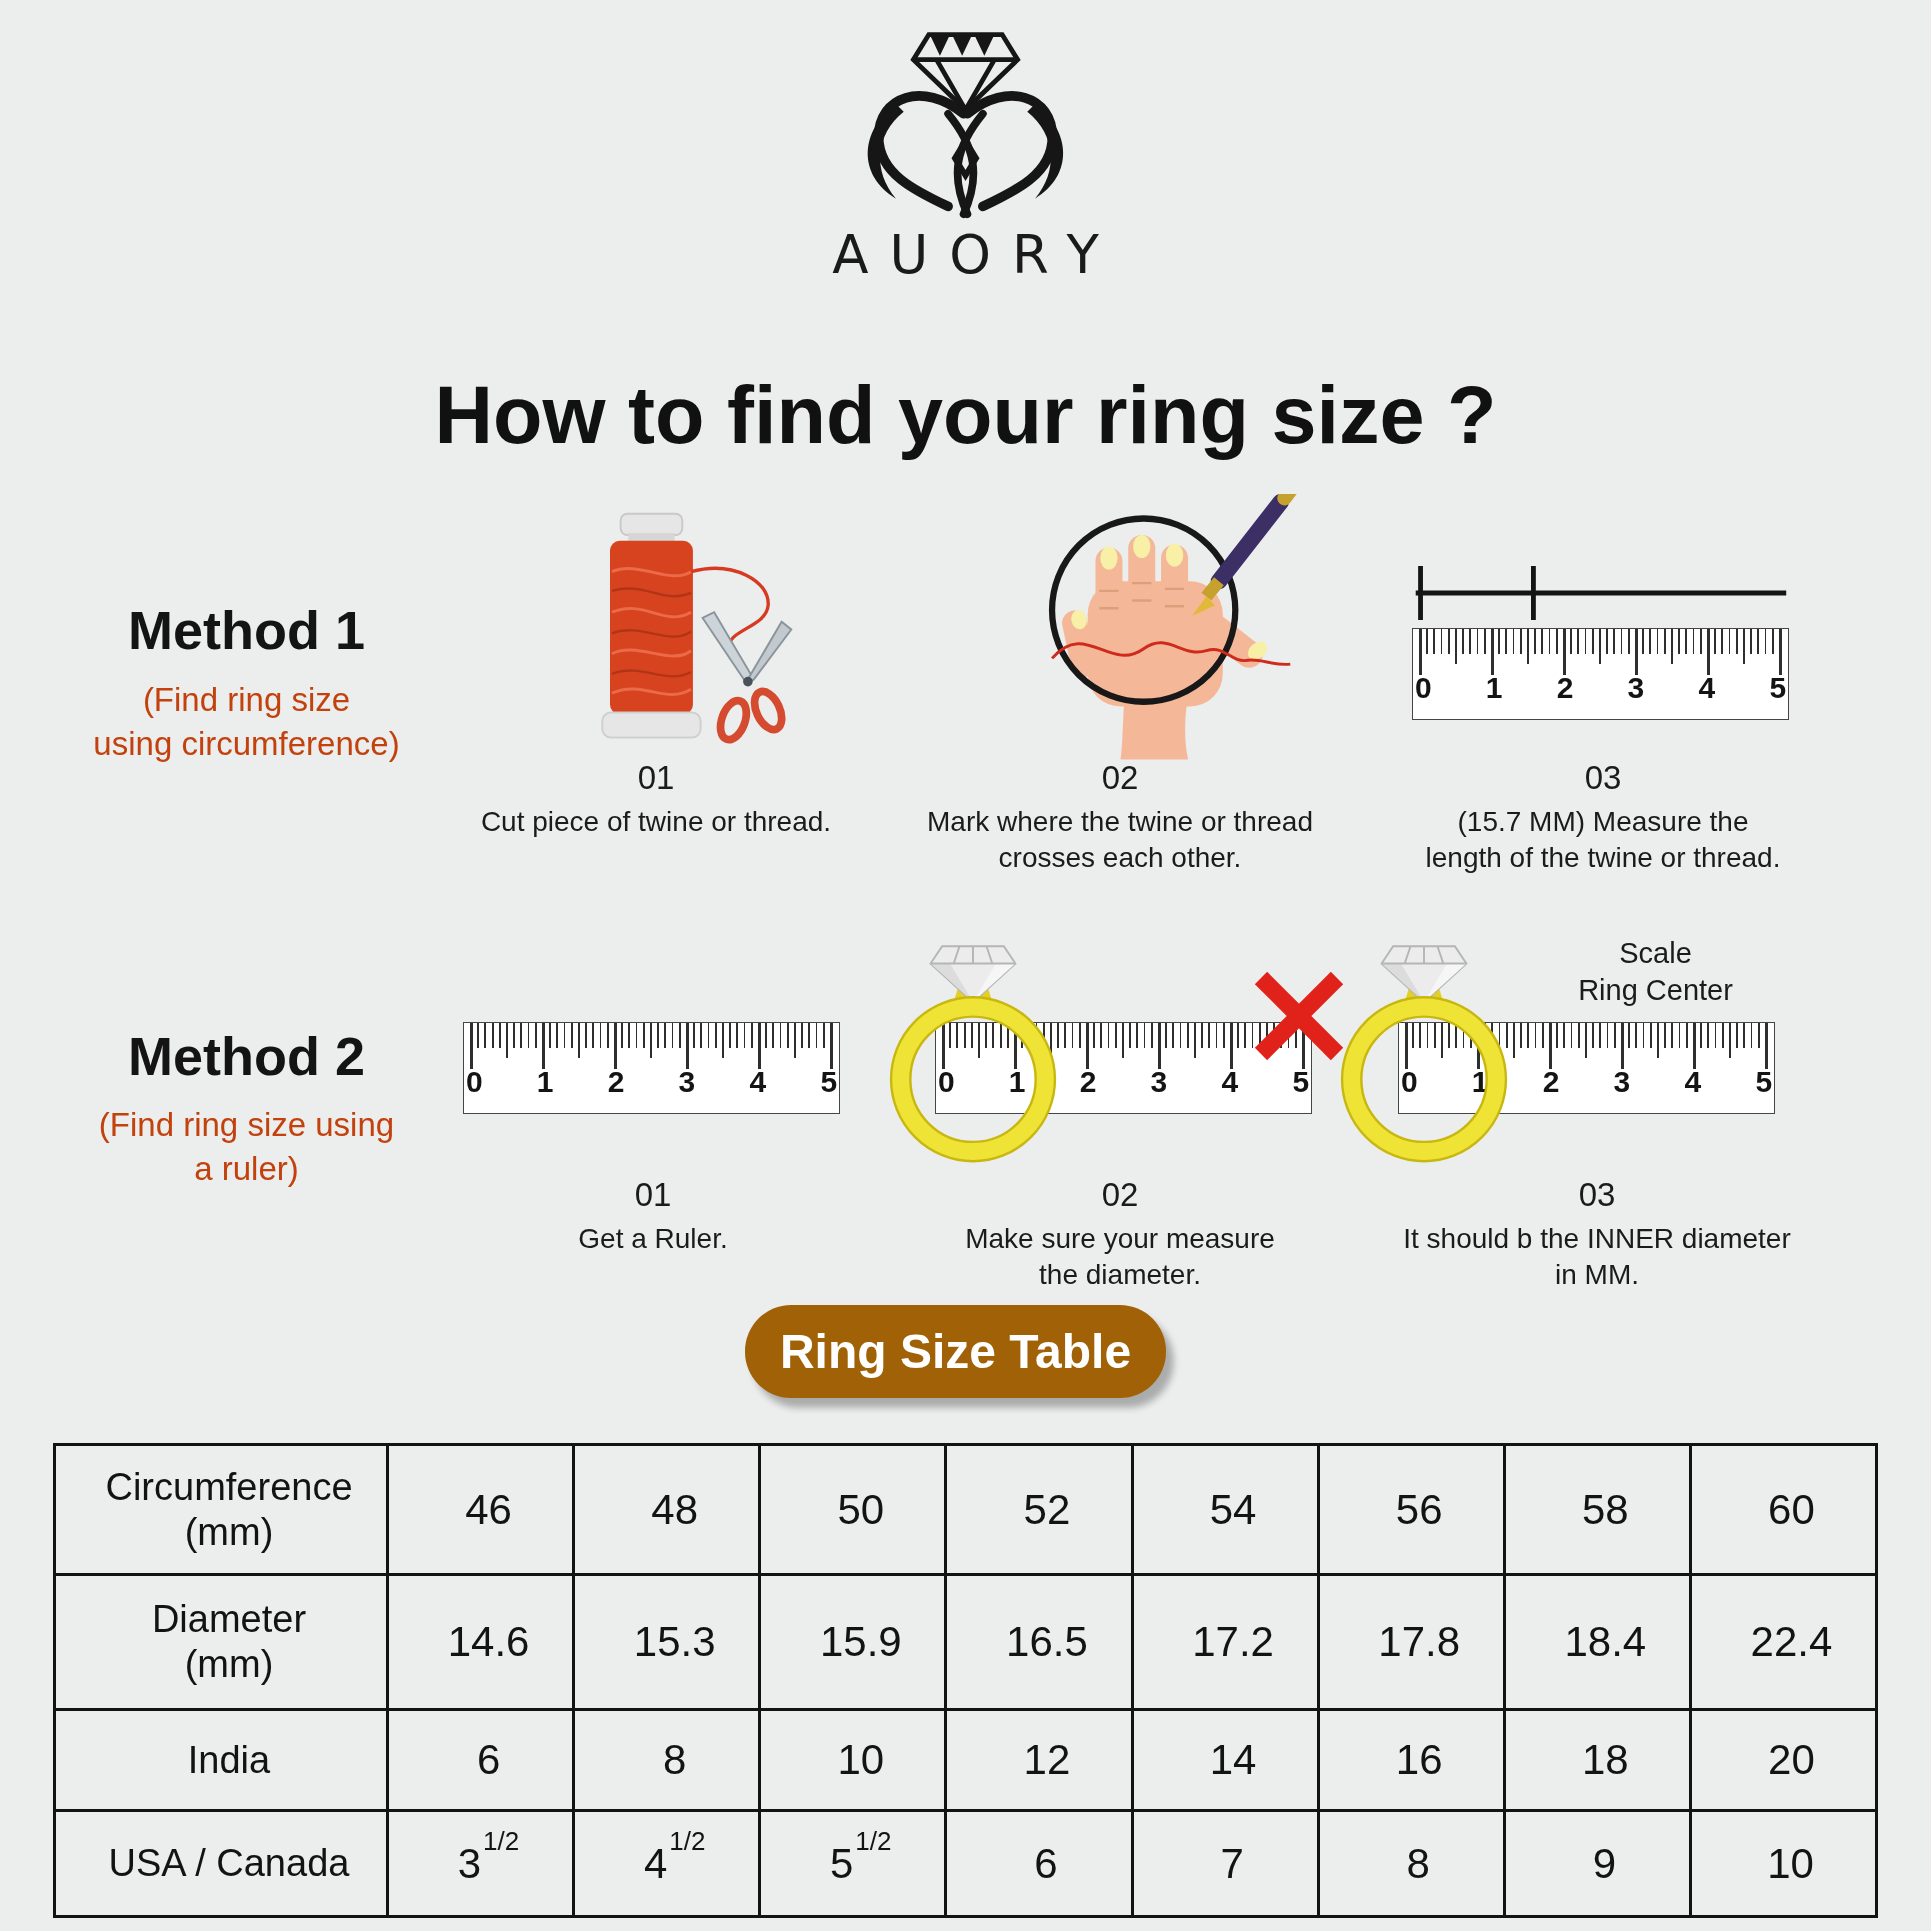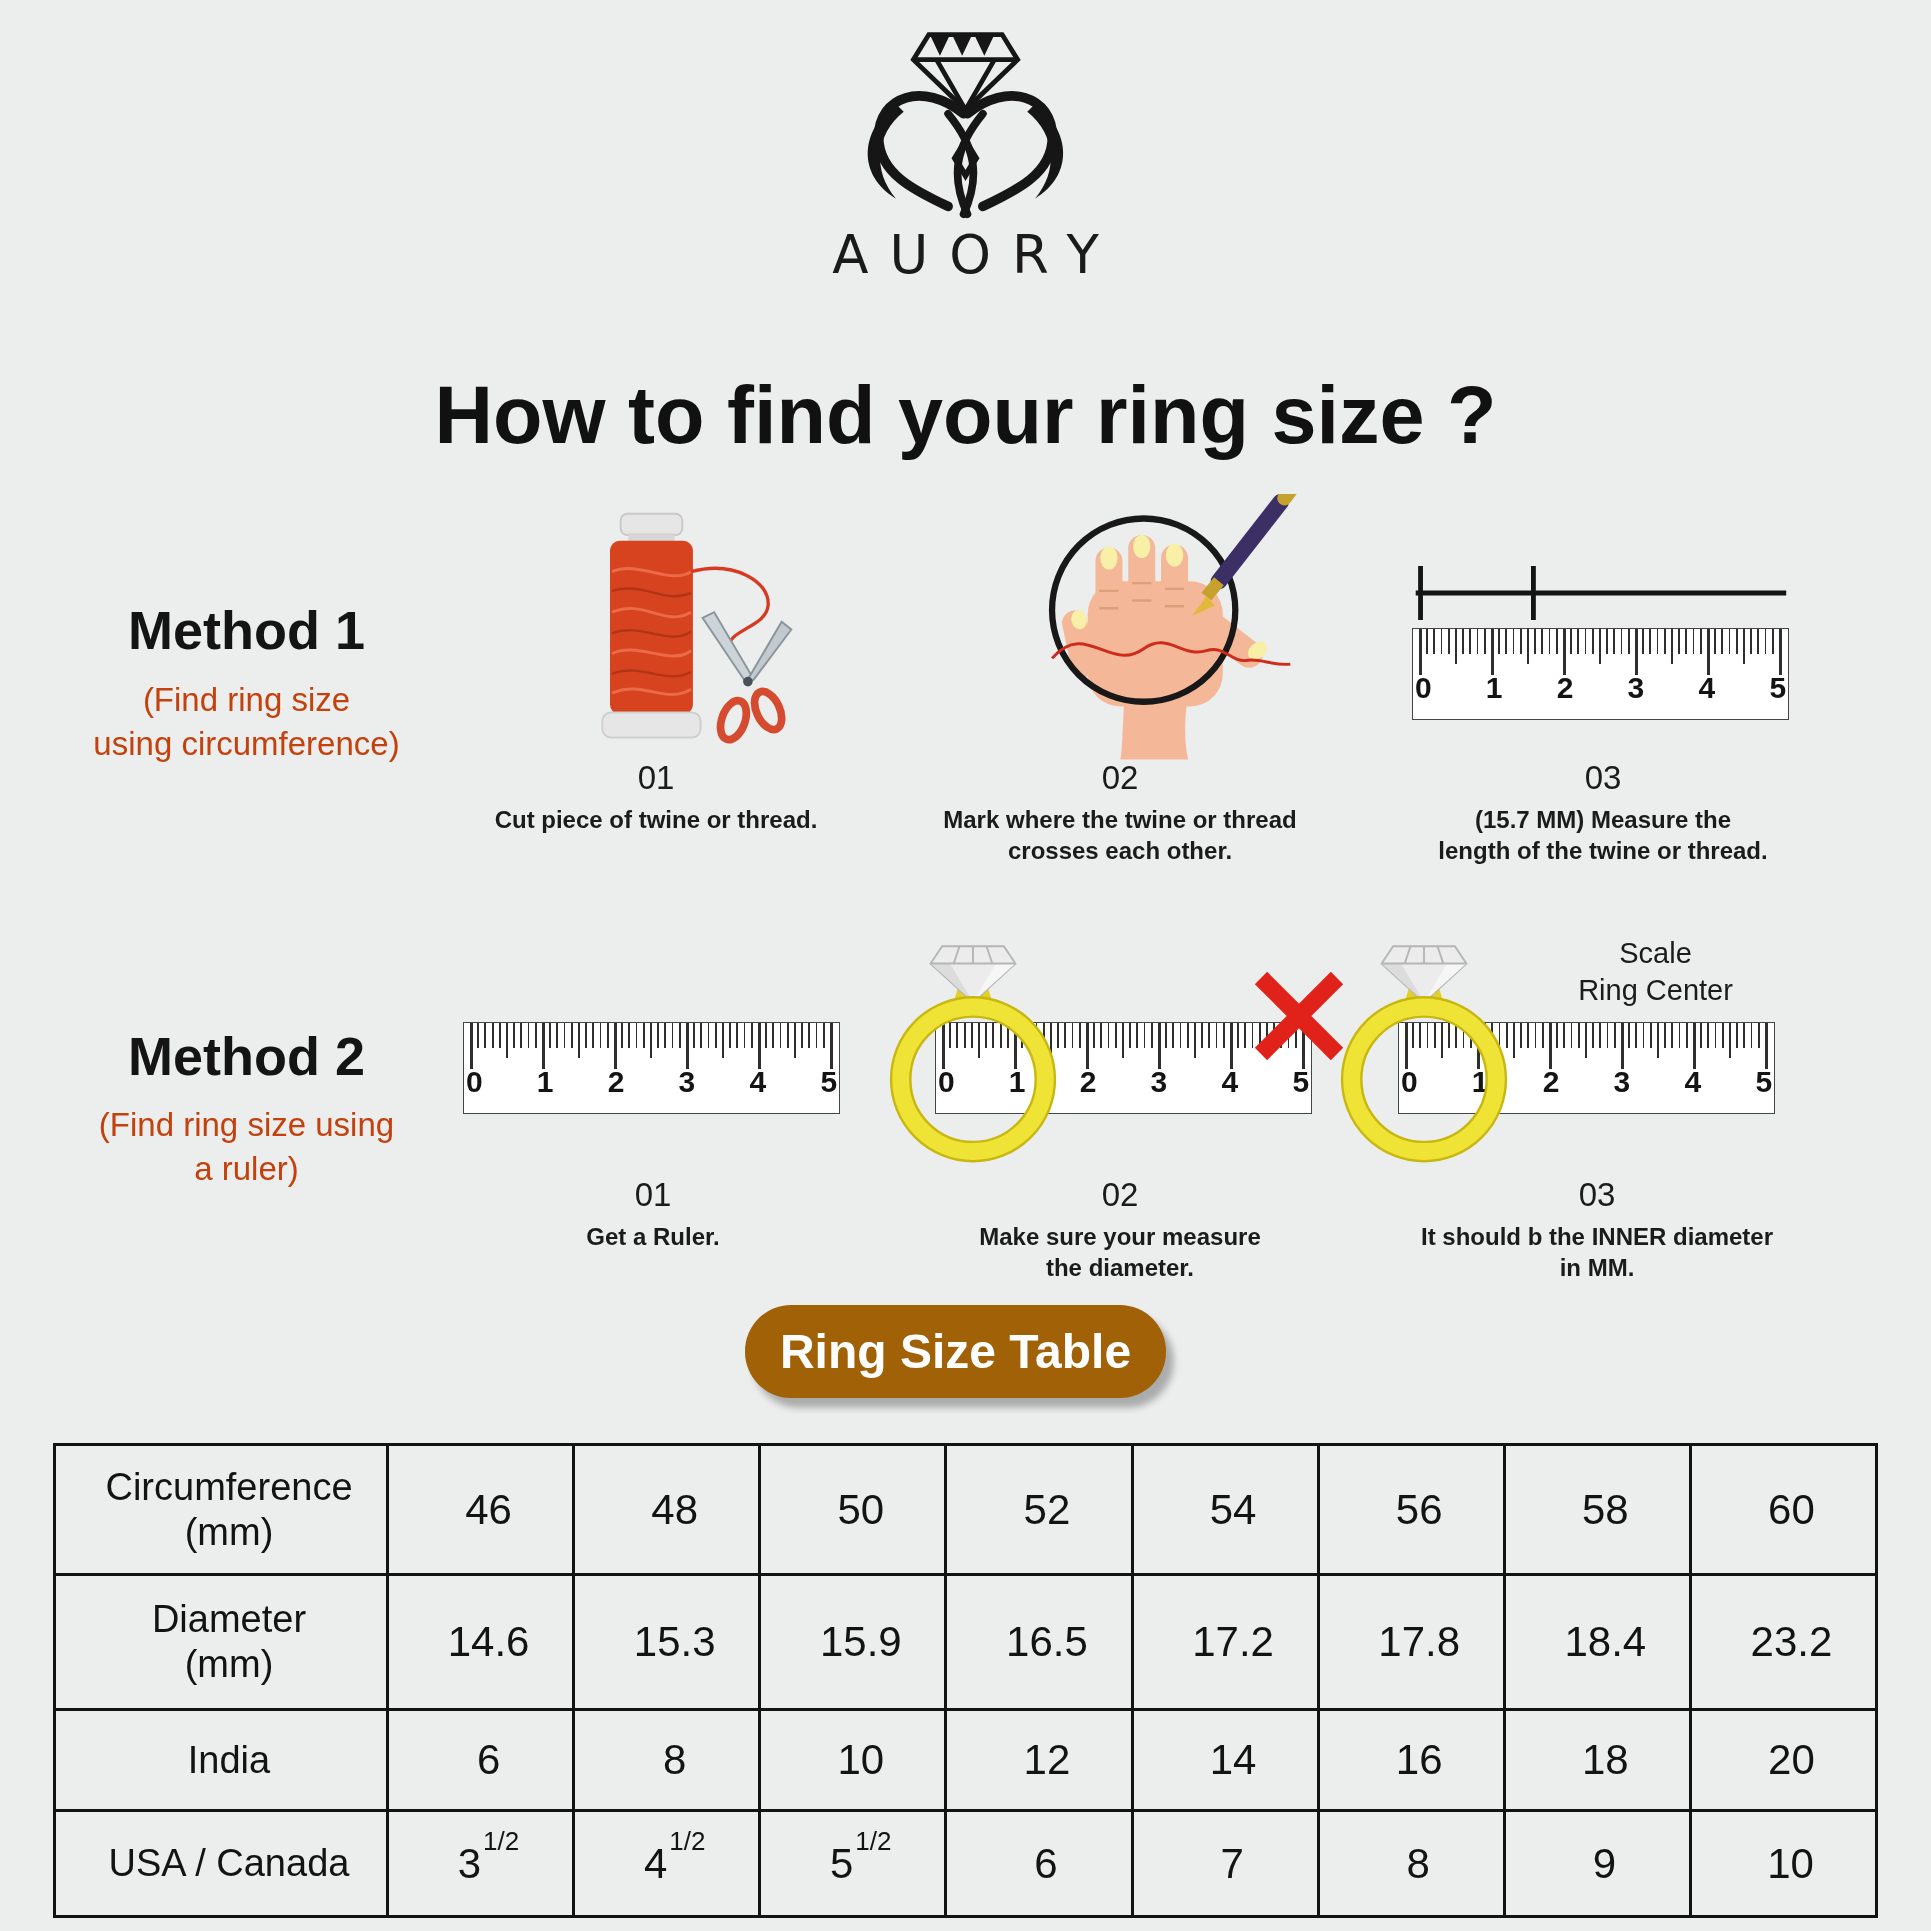--- a/index.html
+++ b/index.html
@@ -11,21 +11,21 @@
   .brand-name { left:0; right:0; top:224px; text-align:center; font-size:53px;
     letter-spacing:21px; padding-left:21px; color:#1a1a1a; font-family:"DejaVu Sans",sans-serif; }
   .page-title { left:0; right:0; top:369px; text-align:center; font-size:81px;
     font-weight:bold; color:#111; }
 
   .method-heading { font-size:54px; font-weight:bold; color:#141414; text-align:center; width:381px; left:56px; }
   .method-sub { font-size:33px; color:#c2410c; text-align:center; width:381px; left:56px; line-height:1.32; }
 
   .caption { width:502px; text-align:center; color:#1b1b1b; z-index:7; }
   .cap-num { font-size:33px; margin-bottom:6.8px; }
-  .cap-text { font-size:24px; line-height:1.3;font-weight:bold; }
+  .cap-text { font-size:28px; line-height:1.3; }
 
   .ruler { position:absolute; width:377px; height:92px; background:#ffffff;
     border:1.9px solid #454545; box-sizing:border-box; z-index:3; }
   .rticks { position:absolute; left:5.8px; right:5.8px; top:0; }
   .rticks.minor { height:25px; background:repeating-linear-gradient(90deg,#2e2e2e 0 1.9px,transparent 1.9px 7.2px); }
   .rticks.mid   { height:35px; background:repeating-linear-gradient(90deg,#2e2e2e 0 1.9px,transparent 1.9px 36px); }
   .rticks.major { height:46px; background:repeating-linear-gradient(90deg,#2e2e2e 0 2.9px,transparent 2.9px 72px); }
   .rnums { position:absolute; left:1.9px; right:1.9px; top:42px; display:flex;
     justify-content:space-between; font-size:30px; font-weight:bold; color:#141414; }
 
@@ -331,21 +331,21 @@
     <div class="tcell val">
         <span>17.2</span>
       </div>
     <div class="tcell val">
         <span>17.8</span>
       </div>
     <div class="tcell val">
         <span>18.4</span>
       </div>
     <div class="tcell val">
-        <span>23.2</span>
+        <span>22.4</span>
       </div>
 
     <div class="tcell label">
       <div>India</div>
       <div></div>
     </div>
     <div class="tcell val">
         <span>6</span>
       </div>
     <div class="tcell val">

